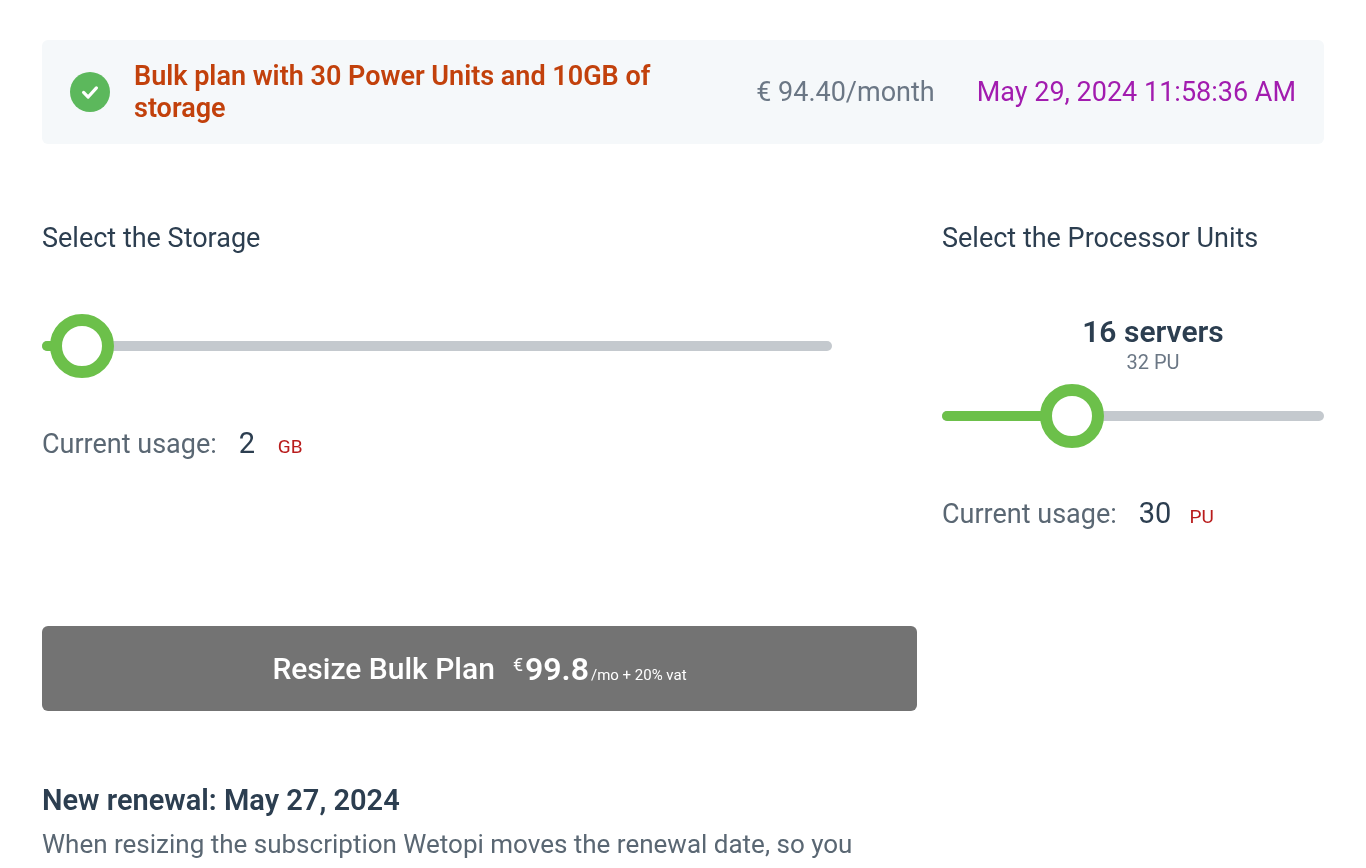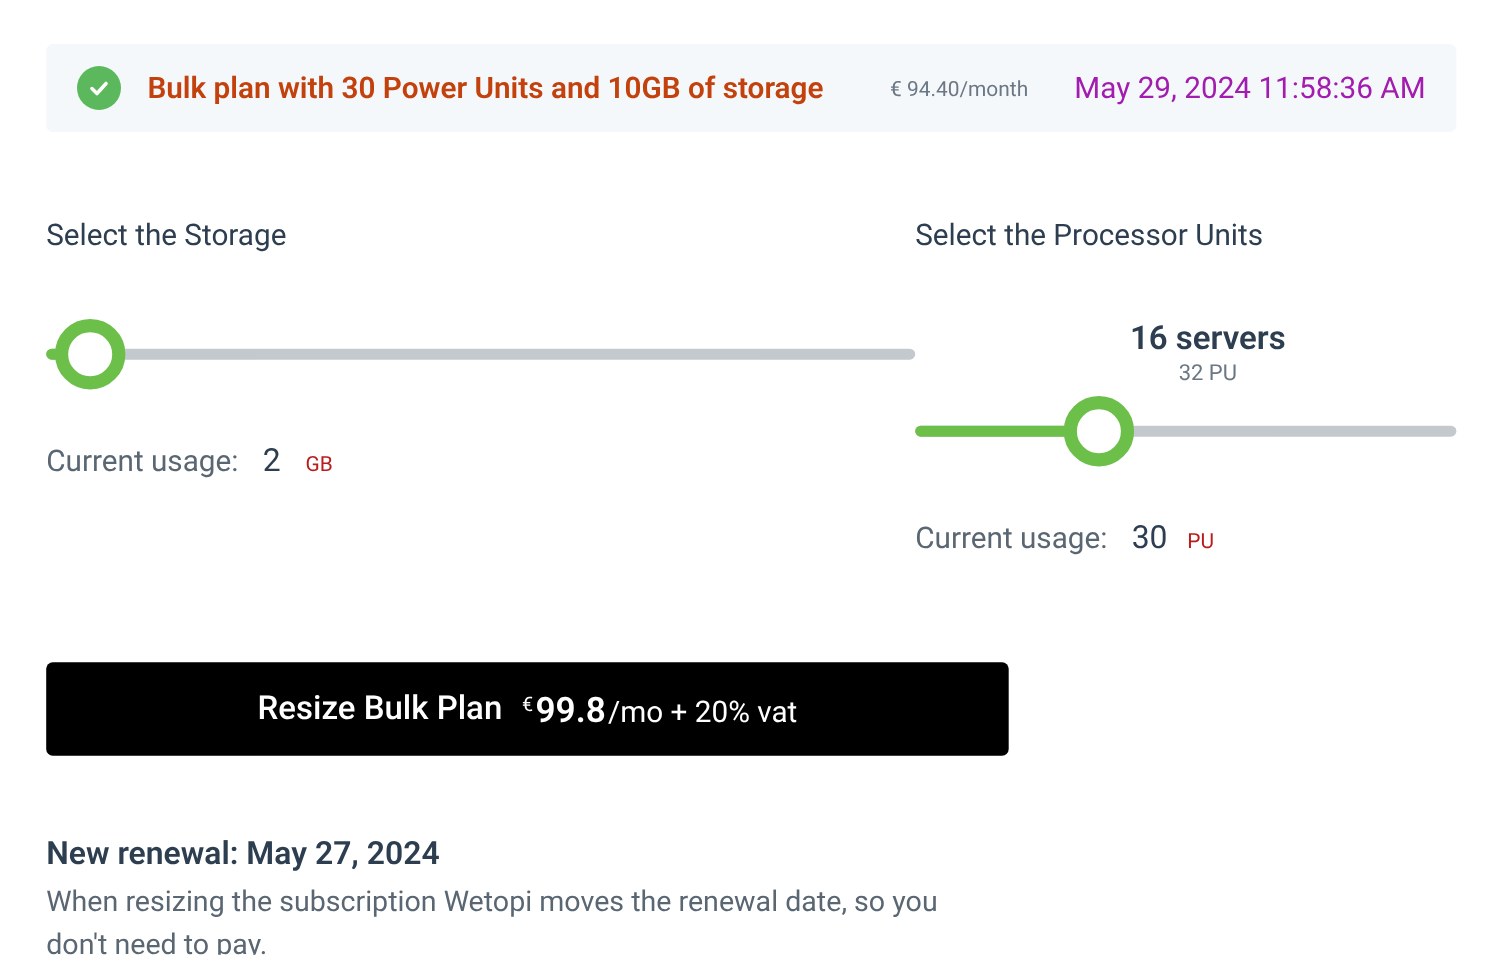--- a/index.html
+++ b/index.html
@@ -43,35 +43,36 @@
       flex-shrink: 0;
     }
     
     .plan-title {
       font-size: 27px;
       font-weight: 600;
       color: #c2410c;
     }
     
     .plan-price {
-      font-size: 19px;
+      font-size: 27px;
       font-weight: 400;
       color: #6b7785;
       margin-left: auto;
     }
     
     .plan-date {
       font-size: 27px;
       font-weight: 400;
       color: #a21caf;
       margin-left: 18px;
     }
     
     .sliders-row {
       display: flex;
+      gap: 110px;
     }
     
     .slider-section {
       display: flex;
       flex-direction: column;
     }
     
     .storage-section {
       width: 790px;
     }
@@ -174,21 +175,21 @@
       font-size: 19px;
       font-weight: 400;
       color: #b91c1c;
       margin-left: 18px;
     }
     
     .resize-button {
       display: flex;
       align-items: center;
       justify-content: center;
-      background: #000000;
+      background: #737373;
       color: #ffffff;
       border: none;
       border-radius: 6px;
       width: 875px;
       height: 85px;
       margin-top: 96px;
       cursor: pointer;
       gap: 18px;
       font-family: inherit;
     }
@@ -210,21 +211,21 @@
       align-self: flex-start;
       margin-top: 4px;
     }
     
     .resize-price {
       font-size: 32px;
       font-weight: 600;
     }
     
     .resize-suffix {
-      font-size: 27px;
+      font-size: 15px;
       font-weight: 400;
     }
     
     .renewal-section {
       margin-top: 72px;
     }
     
     .renewal-title {
       font-size: 29px;
       font-weight: 600;

